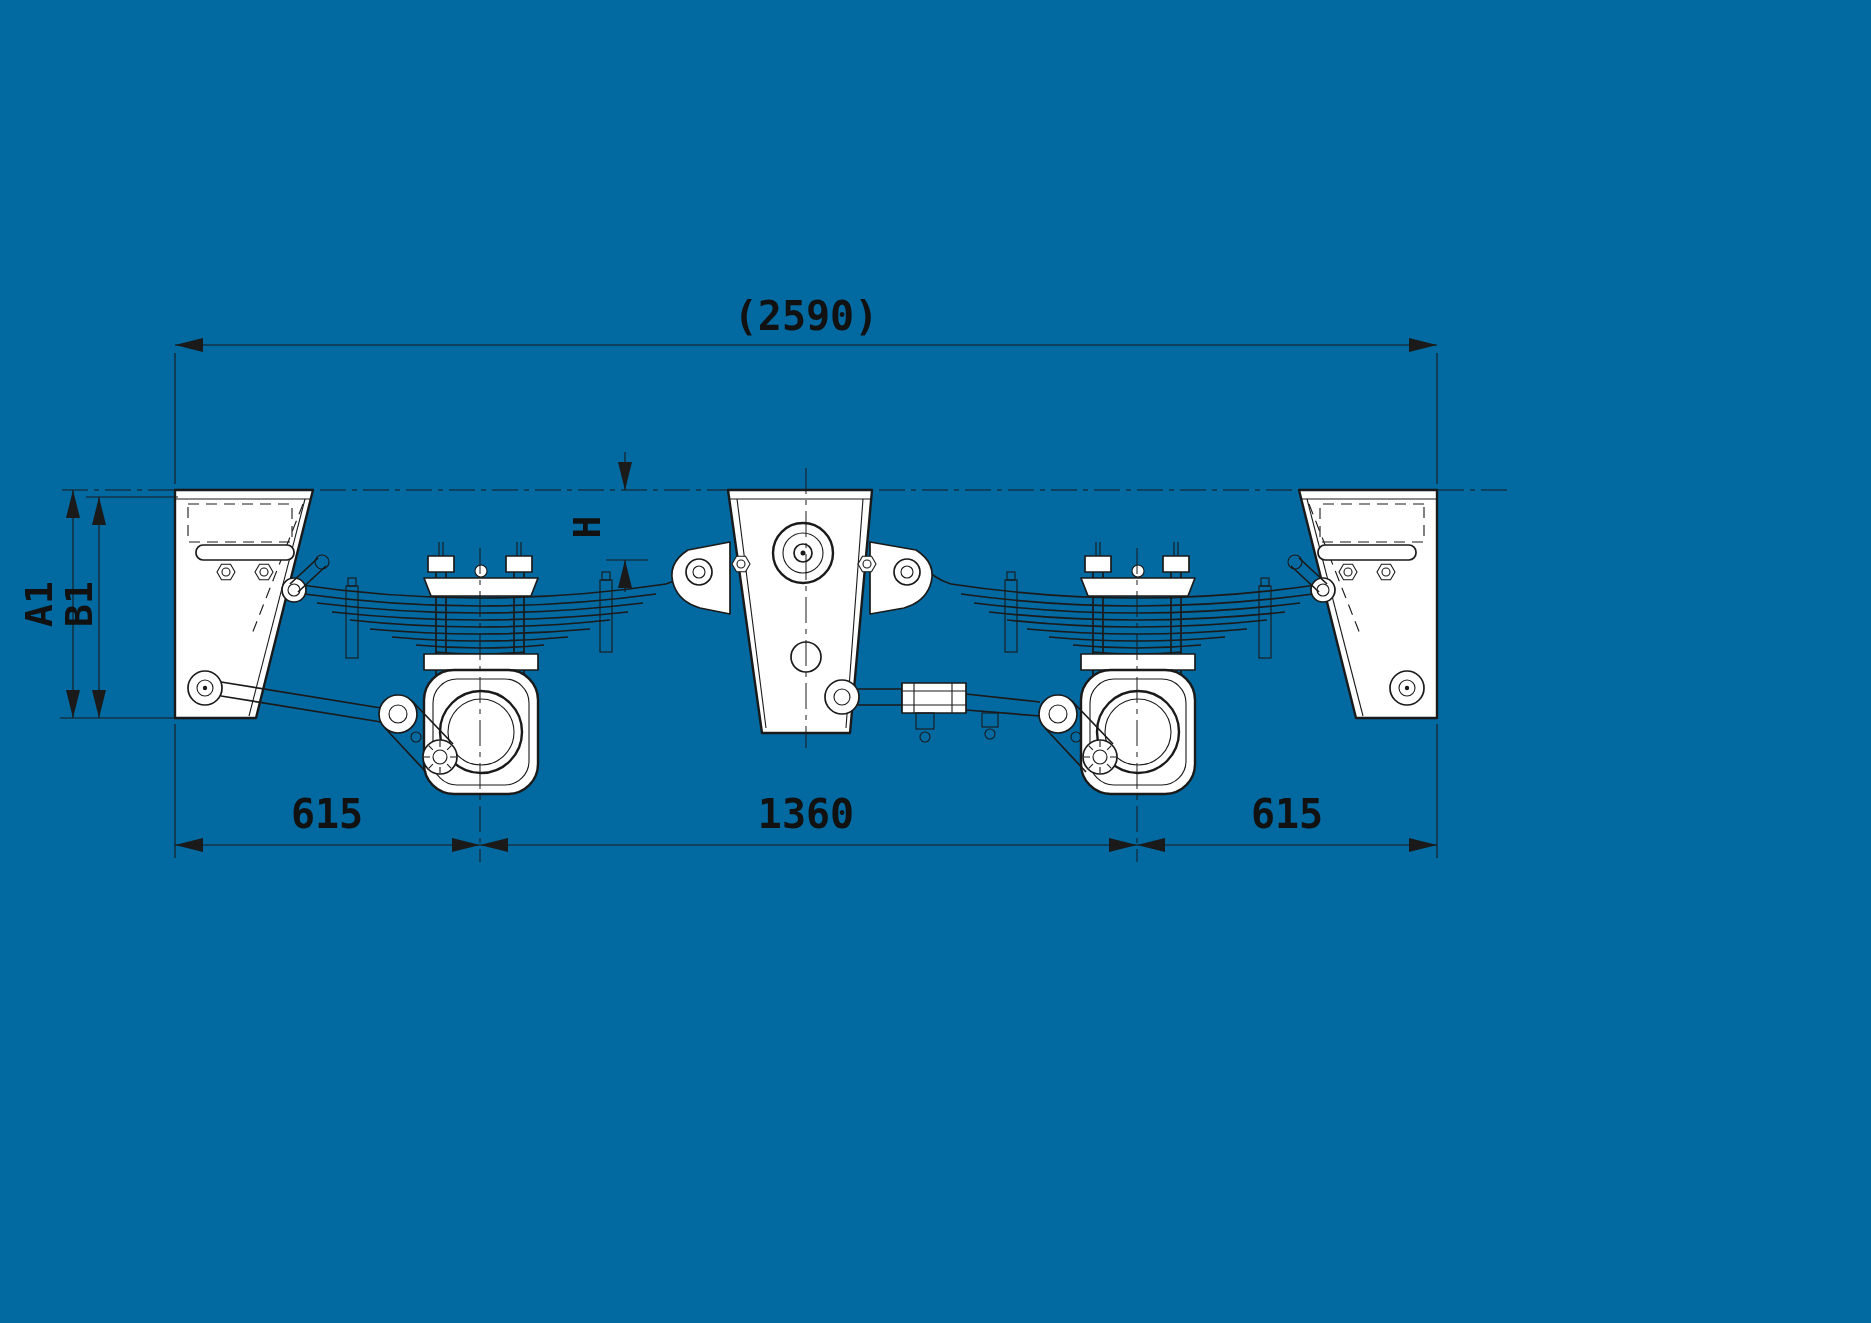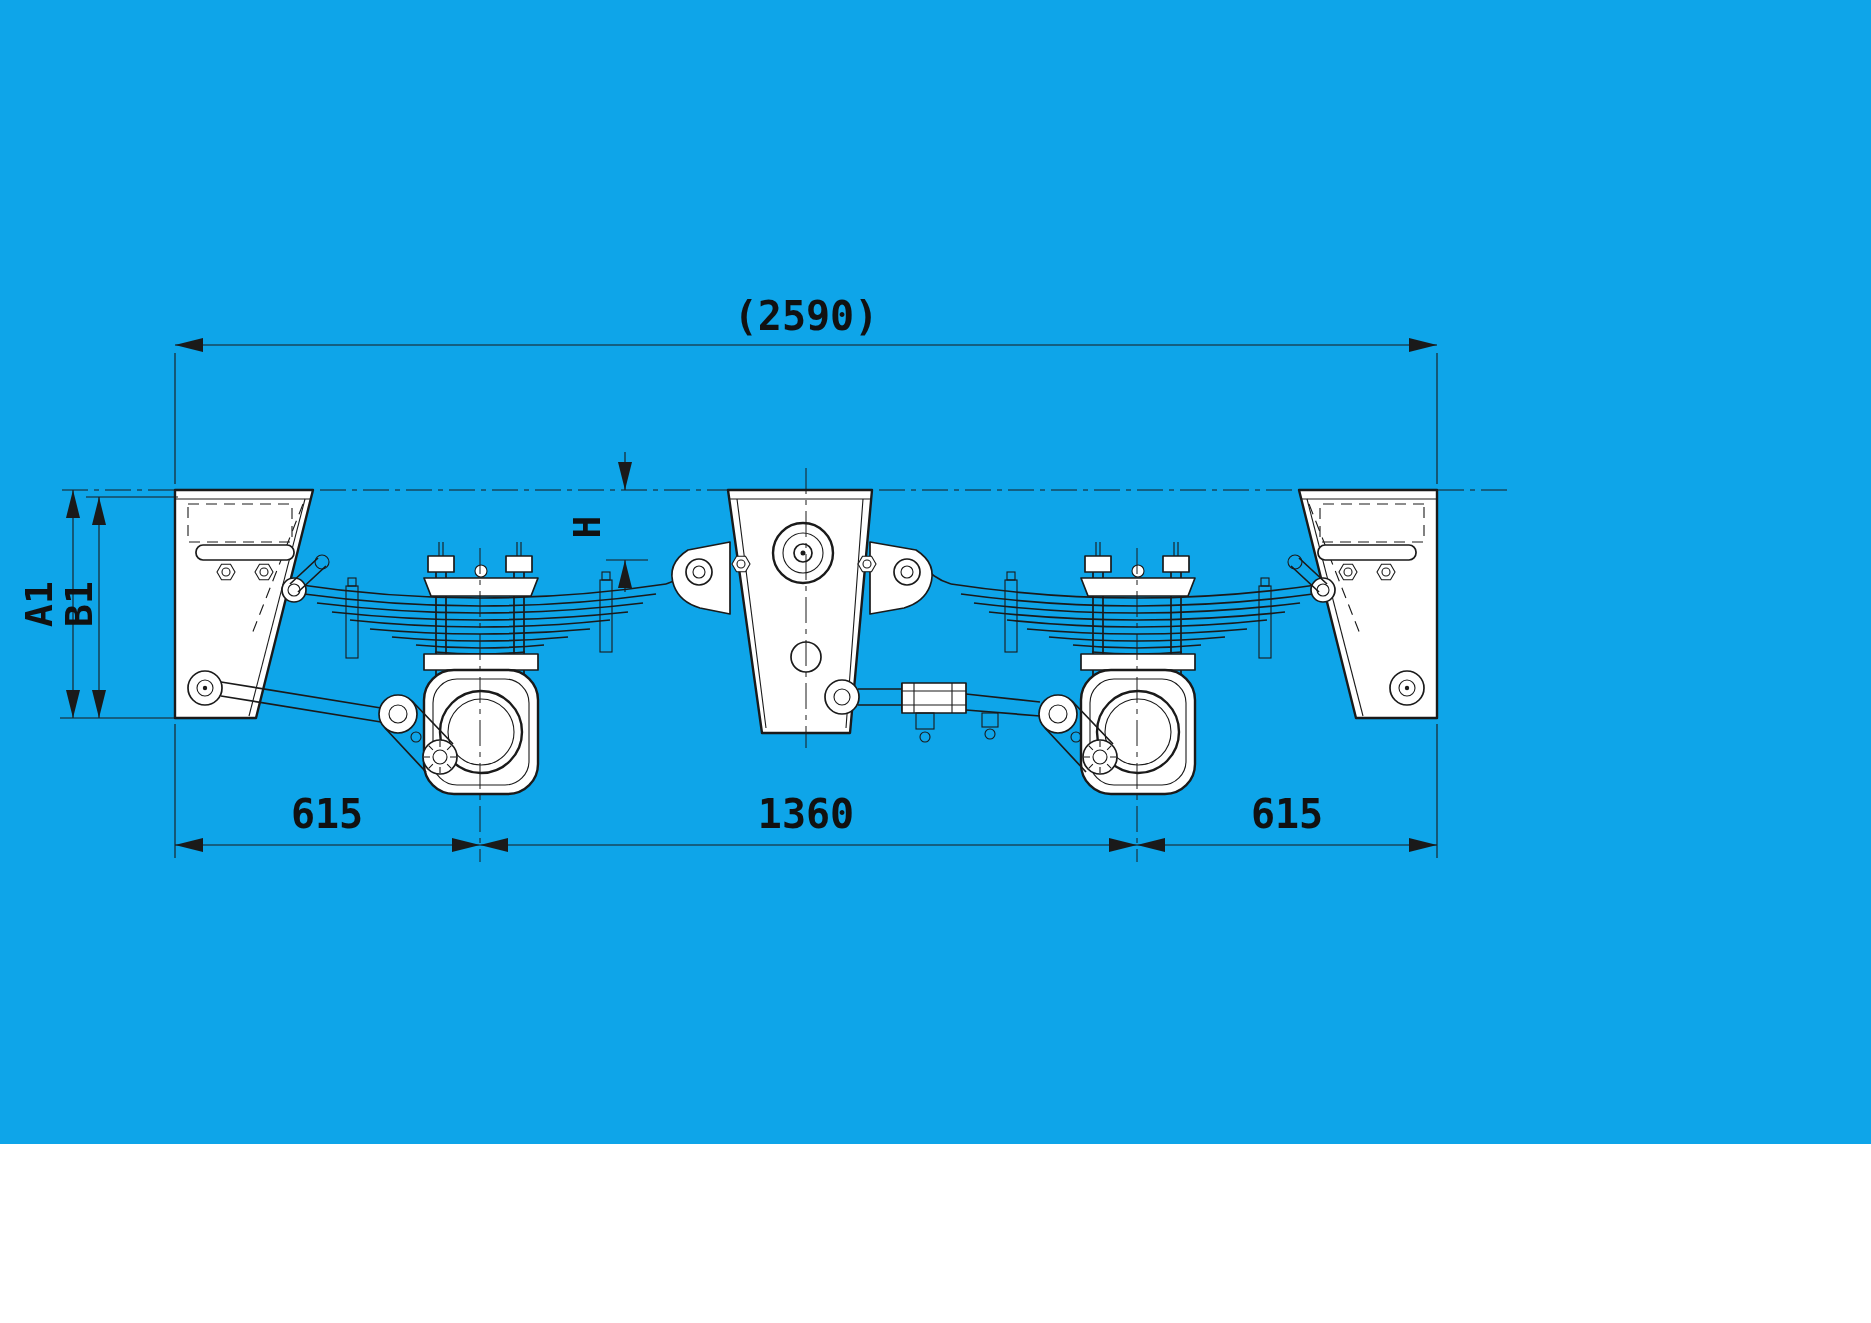--- a/index.html
+++ b/index.html
@@ -1,20 +1,20 @@
 <!DOCTYPE html>
 <html><head>
 <meta charset="utf-8">
 <style>
   html, body { margin: 0; padding: 0; background: #ffffff; }
   .canvas {
     position: relative;
     width: 1871px;
-    height: 1144px;
-    background: #0ea5e9;
+    height: 1323px;
+    background: #0369a1;
     overflow: hidden;
     font-family: "DejaVu Sans Mono", "Liberation Mono", monospace;
   }
   svg { display: block; }
   .outlineW { fill: #ffffff; stroke: #1a1a1a; stroke-width: 2.4; stroke-linejoin: round; }
   .med  { fill: none; stroke: #1a1a1a; stroke-width: 1.7; stroke-linejoin: round; }
   .medW { fill: #ffffff; stroke: #1a1a1a; stroke-width: 1.7; stroke-linejoin: round; }
   .thin { fill: none; stroke: #1a1a1a; stroke-width: 1.1; }
   .thinW{ fill: #ffffff; stroke: #1a1a1a; stroke-width: 1.1; }
   .dim  { fill: none; stroke: #1a1a1a; stroke-width: 1.1; }

